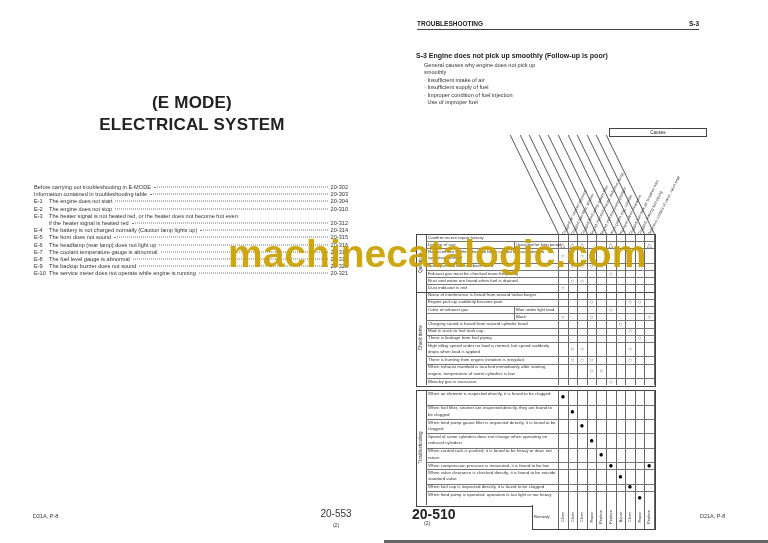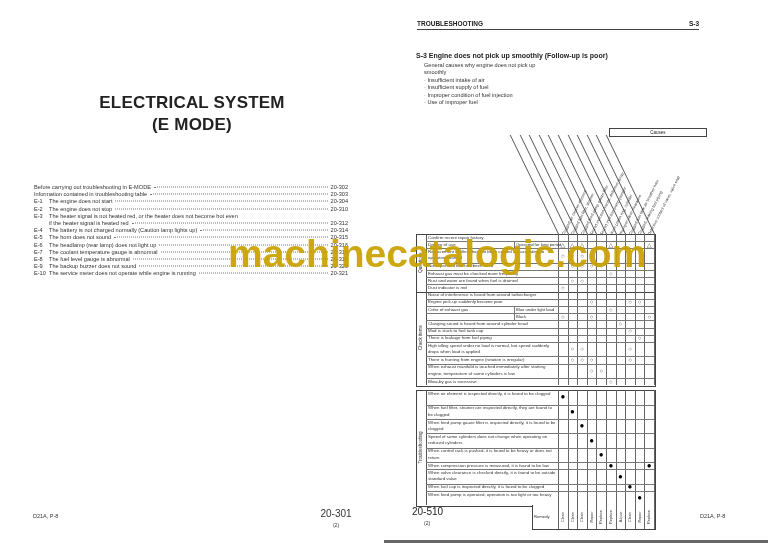--- a/index.html
+++ b/index.html
@@ -26,34 +26,34 @@
   .intro { position: absolute; left: 40px; top: 62px; font-size: 5.6px; line-height: 7.4px; color: #333; width: 190px; }
   .bullet::before { content: "· "; }
   .cause-label { position: absolute; font-size: 4px; color: #333; white-space: nowrap; transform-origin: left bottom; transform: rotate(-63deg); }
 
   .table-block { position: absolute; border: 0.8px solid #444; background: #fff; }
   .vert-label { position: absolute; font-size: 4.5px; color: #333; white-space: nowrap; transform: rotate(-90deg); transform-origin: center center; }
   .mark { position: absolute; font-size: 6px; line-height: 6px; text-align: center; width: 10px; color: #333; }
   .mark.dot { font-size: 8px; line-height: 6px; color: #000; }
   .remedy { position: absolute; font-size: 3.8px; color: #333; transform: rotate(-90deg); white-space: nowrap; transform-origin: center center; }
 
-  .footer-right-num { position: absolute; left: 28px; top: 506px; font-size: 10px; color: #222; font-weight: 400; }
+  .footer-right-num { position: absolute; left: 28px; top: 506px; font-size: 14px; color: #222; font-weight: 700; }
   .footer-right-sub { position: absolute; left: 40px; top: 520px; font-size: 5px; color: #333; }
   .footer-right-code { position: absolute; left: 316px; top: 513px; font-size: 5.5px; color: #333; }
   .bottom-bar { position: absolute; left: 0; top: 540px; width: 384px; height: 3px; background: #666; }
 
   .watermark { position: absolute; left: 228px; top: 232px; font-size: 39px; font-weight: bold; color: #c9a100; letter-spacing: 0px; opacity: 0.92; white-space: nowrap; font-family: "Liberation Sans", sans-serif; z-index: 20; pointer-events: none; }
 </style>
 </head>
 <body>
 
 <div id="left-page" class="page">
   <div class="big-title">
+    <div>(E MODE)</div>
     <div>ELECTRICAL SYSTEM</div>
-    <div>(E MODE)</div>
   </div>
   <div class="toc" id="toc">
       <div class="toc-row">
         <span class="toc-text">Before carrying out troubleshooting in E-MODE</span>
         <span class="toc-dots"></span>
         <span class="toc-page">20-302</span>
       </div>
       <div class="toc-row">
         <span class="toc-text">Information contained in troubleshooting table</span>
         <span class="toc-dots"></span>
@@ -118,21 +118,21 @@
         <span class="toc-page">20-320</span>
       </div>
       <div class="toc-row">
         <span class="toc-code">E-10</span>
         <span class="toc-text">The service meter does not operate while engine is running</span>
         <span class="toc-dots"></span>
         <span class="toc-page">20-321</span>
       </div>
     </div>
   <div class="footer-left-code">D21A, P-8</div>
-  <div class="footer-left-num">20-301</div>
+  <div class="footer-left-num">20-553</div>
   <div class="footer-left-sub">(2)</div>
 </div>
 
 <div id="right-page" class="page">
   <div class="hdr">
     <span>TROUBLESHOOTING</span>
     <span>S-3</span>
   </div>
   <div class="sec-title">S-3  Engine does not pick up smoothly (Follow-up is poor)</div>
   <div class="intro">

